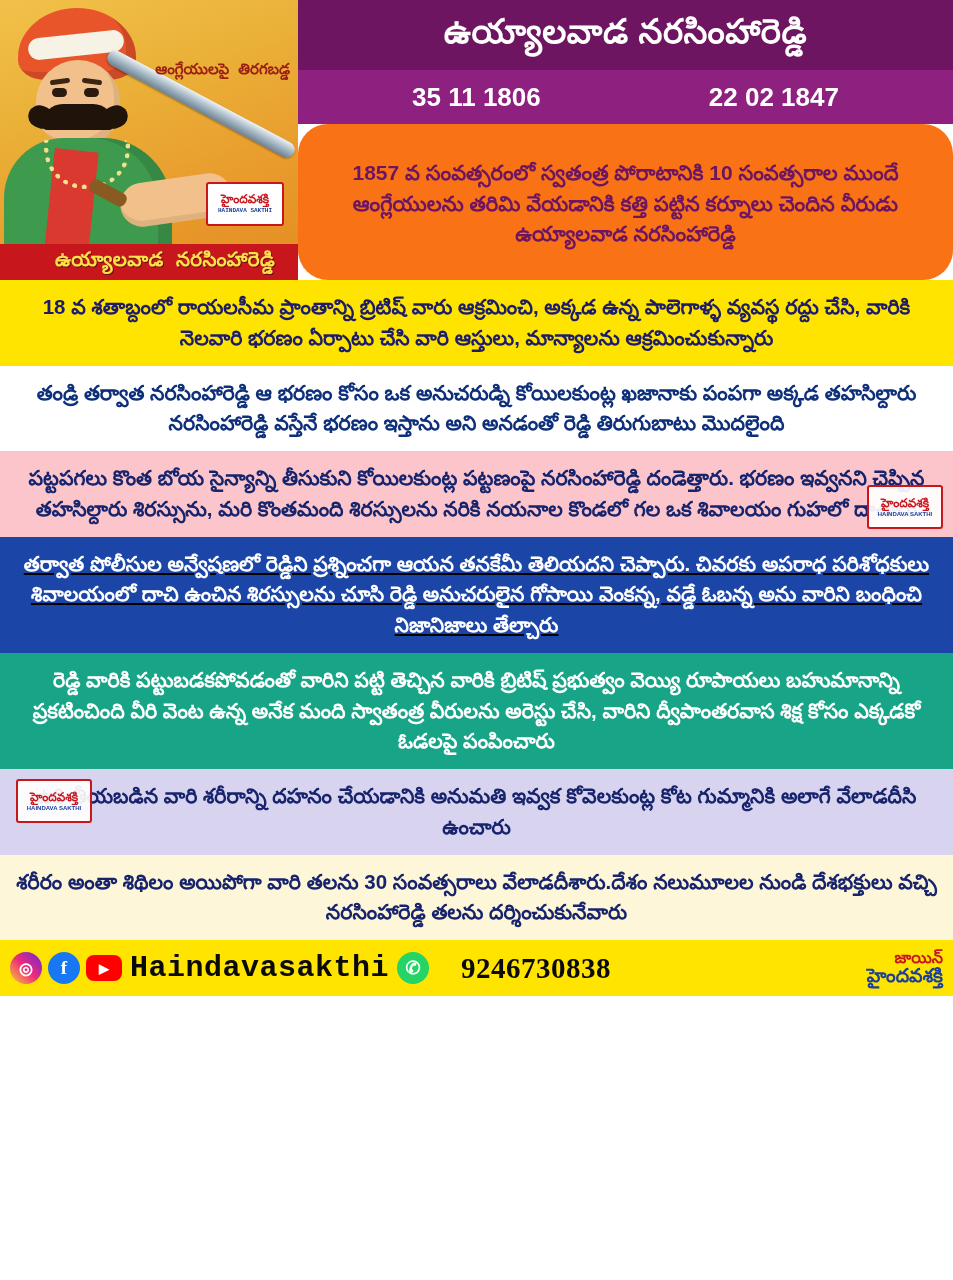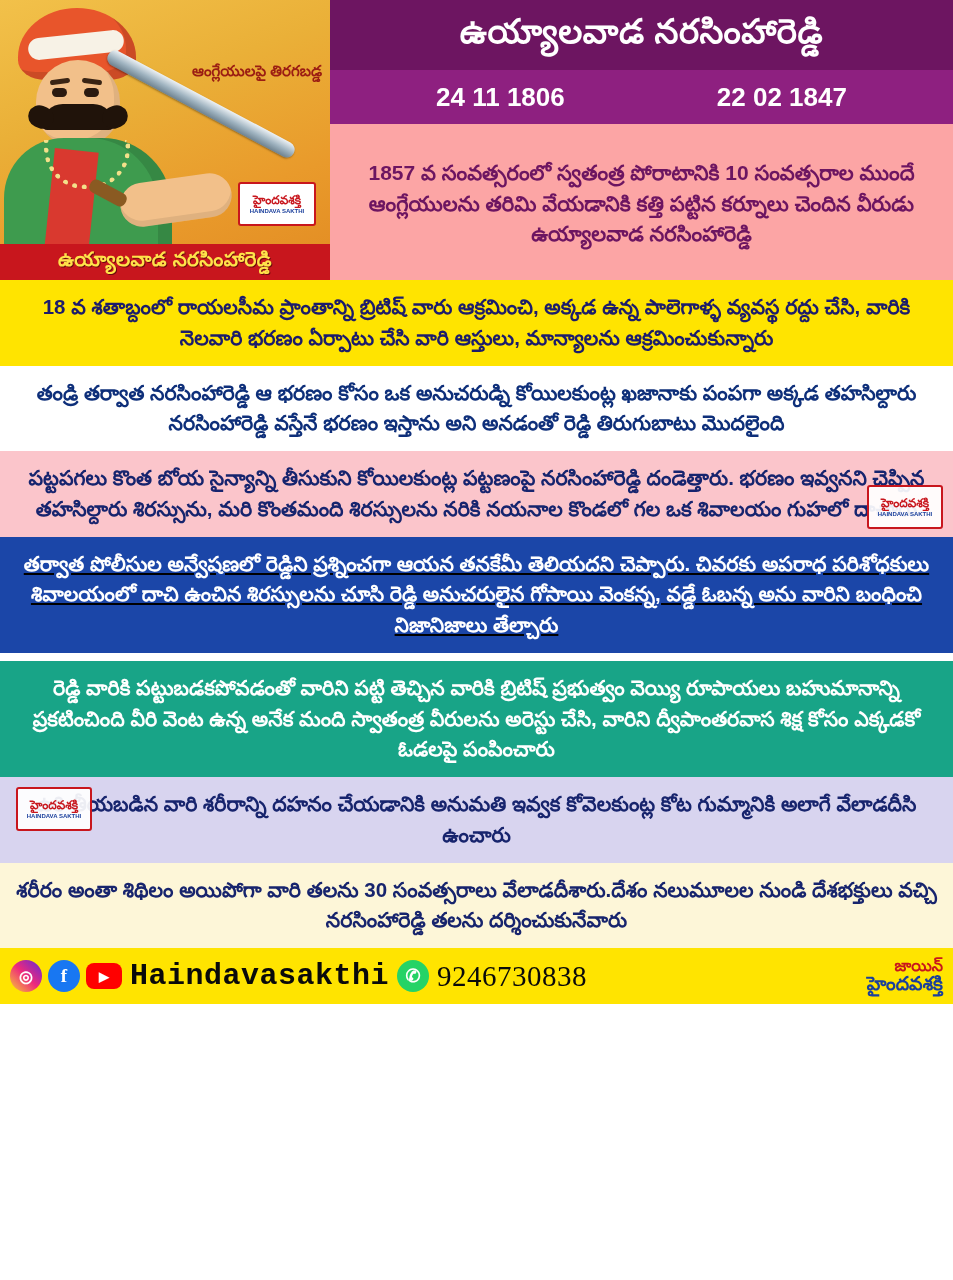--- a/index.html
+++ b/index.html
@@ -21,25 +21,26 @@
     position: relative;
   }
 
   
   .header {
     display: flex;
     height: 280px;
     flex: 0 0 auto;
   }
   .hero {
-    width: 330px;
+    width: 298px;
     position: relative;
     background: linear-gradient(160deg, #f2c14a 0%, #eab038 35%, #e99a2b 70%, #e28b22 100%);
     overflow: hidden;
     flex: 0 0 auto;
+    font-family: Liberation Mono, monospace;
   }
   .hero-figure {
     position: absolute;
     left: 0;
     top: 0;
     width: 330px;
     height: 280px;
   }
   
   .turban {
@@ -255,25 +256,26 @@
     align-items: center;
     justify-content: space-around;
     padding: 0 30px;
   }
   .dates-band .date {
     color: #ffffff;
     font-size: 26px;
     font-weight: bold;
   }
   .intro-band {
-    background: #fca5a5;
+    background: #f97316;
     flex: 1 1 auto;
     padding: 10px 14px 6px 14px;
     display: flex;
     align-items: center;
+    border-radius: 30px;
   }
   .intro-band p {
     margin: 0;
     color: #6d1561;
     font-size: 21px;
     font-weight: bold;
     line-height: 1.45;
     text-align: center;
     width: 100%;
   }
@@ -291,21 +293,21 @@
     font-size: 20.5px;
   }
   .s-yellow { background: #ffe400; }
   .s-yellow p { color: #1c1c6b; }
   .s-white { background: #ffffff; border-radius: 32px; }
   .s-white p { color: #0e2f7a; }
   .s-pink { background: #fbc5cb; }
   .s-pink p { color: #16246e; }
   .s-blue { background: #1b46a8; text-decoration: underline; }
   .s-blue p { color: #ffffff; }
-  .s-teal { background: #18a487; margin-top: 8px; }
+  .s-teal { background: #18a487; }
   .s-teal p { color: #ffffff; }
   .s-tan { background: #cfa98a; }
   .s-tan p { color: #1c2e73; }
   .s-lilac { background: #d8d4ef; }
   .s-lilac p { color: #17246d; }
   .s-cream { background: #fdf6d8; }
   .s-cream p { color: #17246d; }
 
   .wm {
     position: absolute;
@@ -367,23 +369,24 @@
     color: #0a0a0a;
     font-size: 30px;
     font-weight: bold;
     letter-spacing: 0.5px;
     font-family: Liberation Mono, monospace;
   }
   .ic-wa { background: #25d366; font-size: 18px; }
   .phone {
     color: #0a0a0a;
     font-size: 29px;
-    font-weight: normal;
+    font-weight: bold;
     letter-spacing: 0.5px;
     font-family: "Liberation Serif", serif;
+    margin-left: 24px;
   }
   .join {
     margin-left: auto;
     text-align: right;
     line-height: 1.1;
   }
   .join .j1 { color: #c8161d; font-size: 16px; font-weight: bold; display: block; }
   .join .j2 { color: #1a3f9c; font-size: 19px; font-weight: bold; display: block; }
 </style>
 </head>
@@ -417,21 +420,21 @@
       <div class="hero-name-band">
         <span>ఉయ్యాలవాడ నరసింహారెడ్డి</span>
       </div>
     </div>
 
     <div class="header-right">
       <div class="title-band">
         <span class="title">ఉయ్యాలవాడ నరసింహారెడ్డి</span>
       </div>
       <div class="dates-band">
-        <span class="date">24 11 1806</span>
+        <span class="date">35 11 1806</span>
         <span class="date">22 02 1847</span>
       </div>
       <div class="intro-band">
         <p>1857 వ సంవత్సరంలో స్వతంత్ర పోరాటానికి 10 సంవత్సరాల ముందే ఆంగ్లేయులను తరిమి వేయడానికి కత్తి పట్టిన కర్నూలు చెందిన వీరుడు ఉయ్యాలవాడ నరసింహారెడ్డి</p>
       </div>
     </div>
   </div>
 
   <div class="section s-yellow">
     <p>18 వ శతాబ్దంలో రాయలసీమ ప్రాంతాన్ని బ్రిటిష్ వారు ఆక్రమించి, అక్కడ ఉన్న పాలెగాళ్ళ వ్యవస్థ రద్దు చేసి, వారికి నెలవారి భరణం ఏర్పాటు చేసి వారి ఆస్తులు, మాన్యాలను ఆక్రమించుకున్నారు</p>

